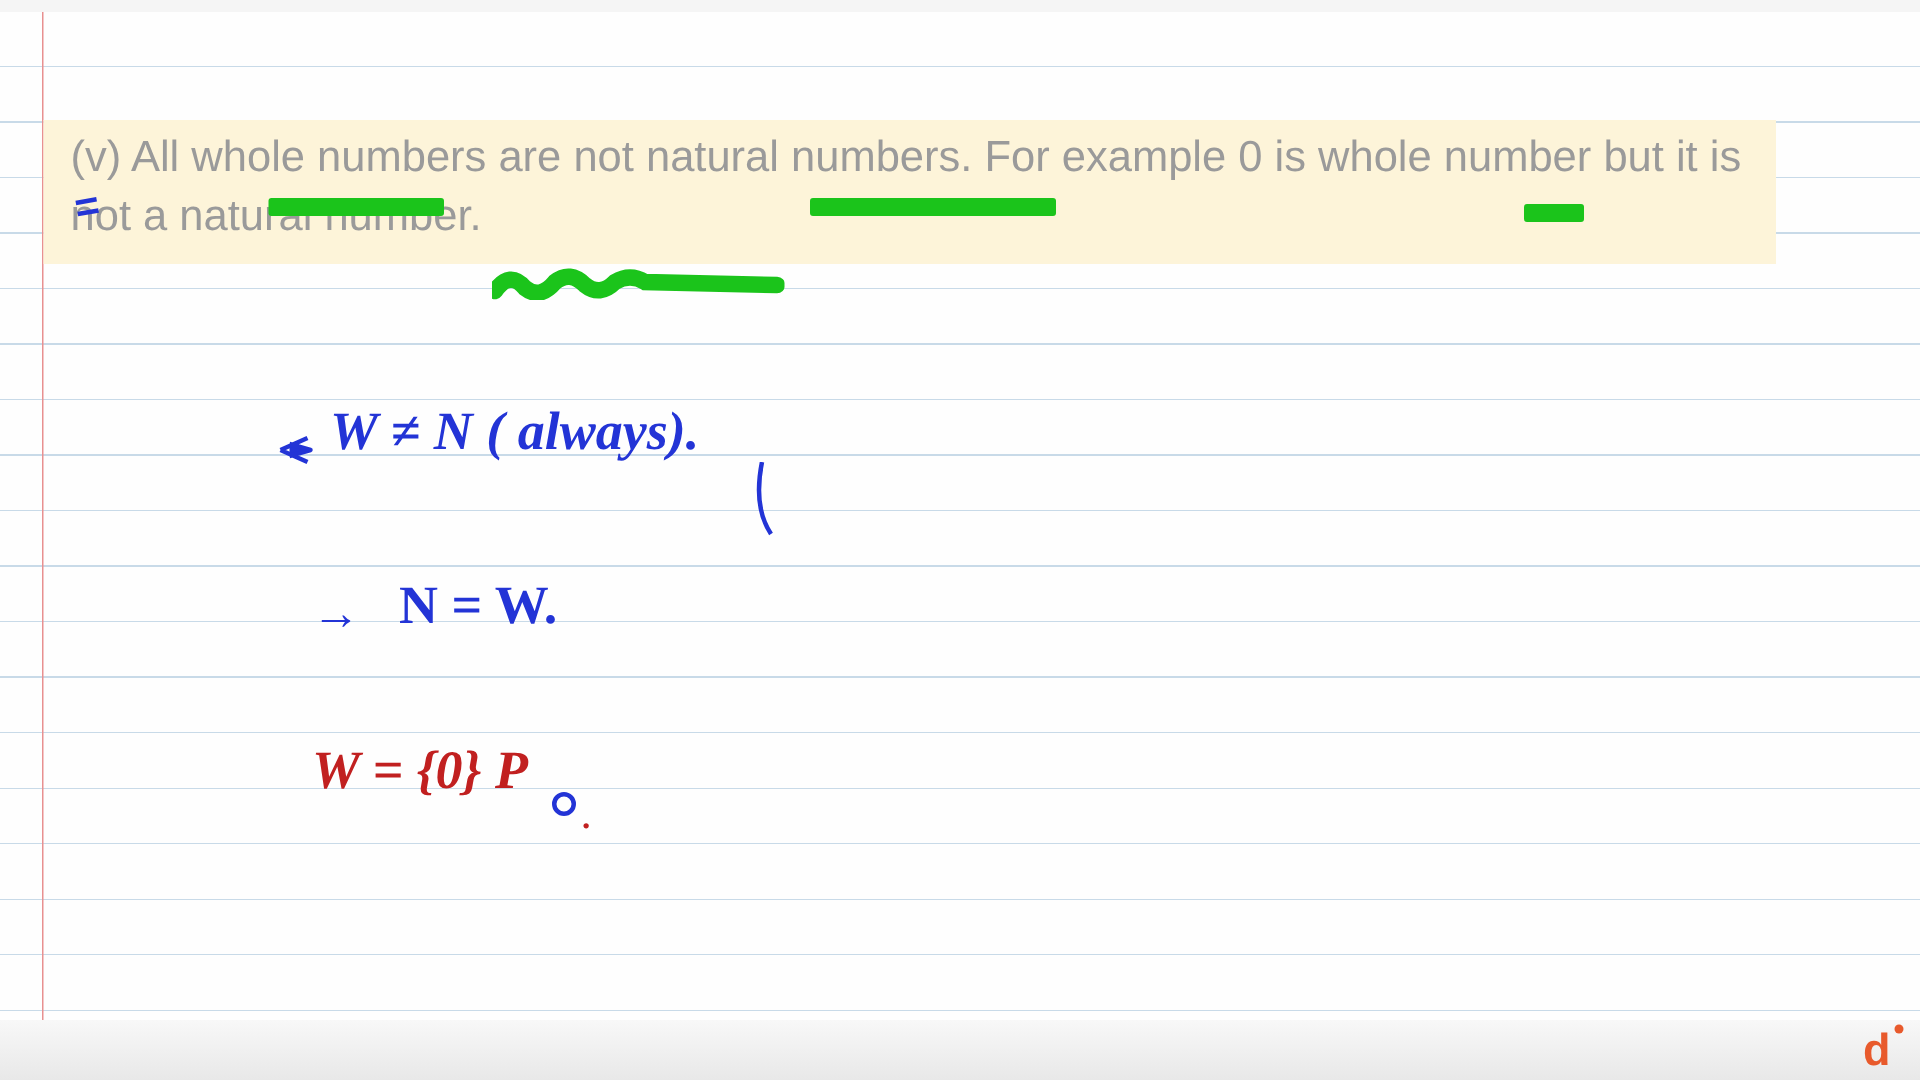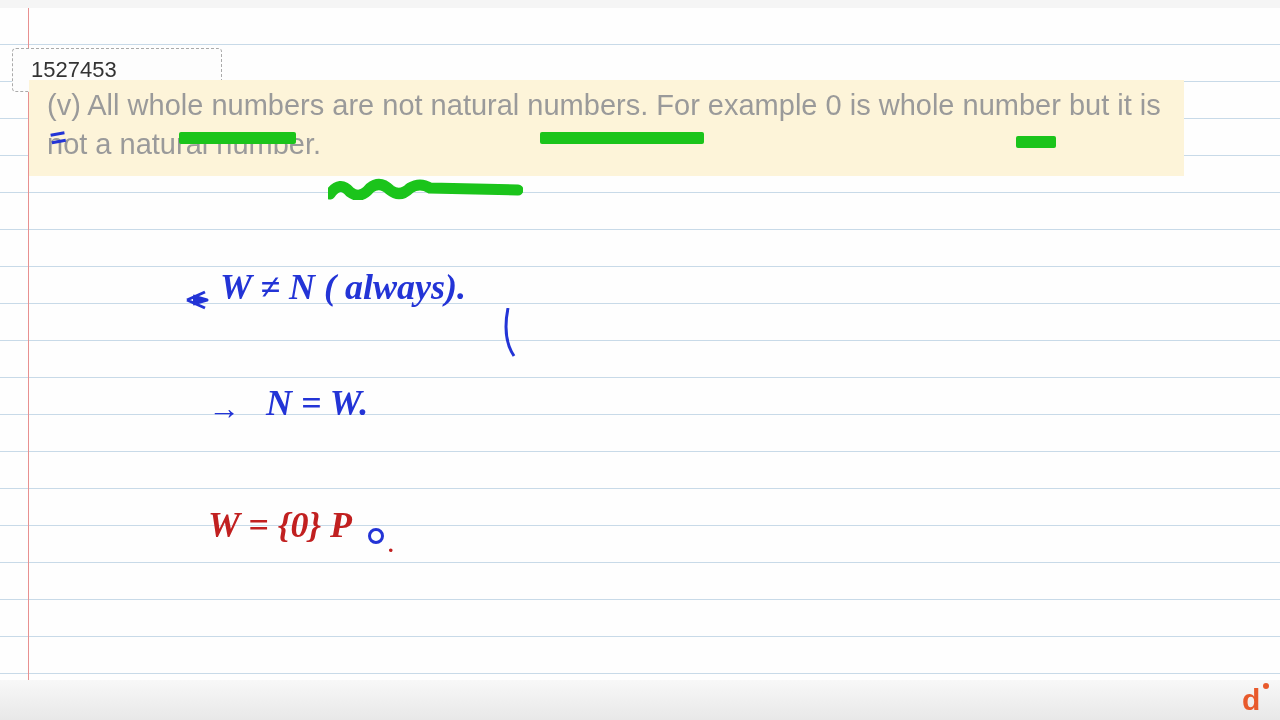--- a/index.html
+++ b/index.html
@@ -126,23 +126,20 @@
     }
   </style>
 </head>
 <body>
 
 <div class="bottom-bar"></div>
 
 <div class="paper">
   <div class="margin-line"></div>
 
-  <div class="id-box">
-    <span>1527453</span>
-  </div>
 
   <div class="question-box">
     <span>(v) </span><span>All whole numbers are not natural numbers. For example 0 is whole number but it is not a natural number.</span>
   </div>
 
   <div class="blue-equals" style="left:50px; top:114px;">=</div>
 
   <div class="underline-green" style="left:179px; top:124px; width:117px;"></div>
   <div class="underline-green" style="left:540px; top:124px; width:164px;"></div>
   <div class="underline-green" style="left:1016px; top:128px; width:40px;"></div>
@@ -157,25 +154,25 @@
   <div class="handwrite-blue" style="left:220px; top:258px; font-style:italic;">
     <span>W ≠ N  ( always).</span>
   </div>
   <svg style="position:absolute; left:500px; top:300px; width:20px; height:55px;">
     <path d="M 8 0 Q 2 30 14 48" stroke="#2334d6" stroke-width="3" fill="none"></path>
   </svg>
 
   <div class="arrow-blue" style="left:208px; top:382px;">
     <span>→</span>
   </div>
-  <div class="handwrite-blue" style="left:266px; top:374px; font-style:italic;">
+  <div class="handwrite-blue" style="left:266px; top:374px; ">
     <span>N = W.</span>
   </div>
 
-  <div class="handwrite-red" style="left:208px; top:496px; font-style:italic;">
+  <div class="handwrite-red" style="left:208px; top:484px; font-style:italic;">
     <span>W = {0} P</span>
   </div>
   <div class="circle-cursor" style="left:368px; top:520px;"></div>
   <div class="handwrite-red" style="left:388px; top:524px; font-size:22px;">
     <span>.</span>
   </div>
 
 </div>
 
 <svg class="doubtnut-logo" viewBox="0 0 36 36">

